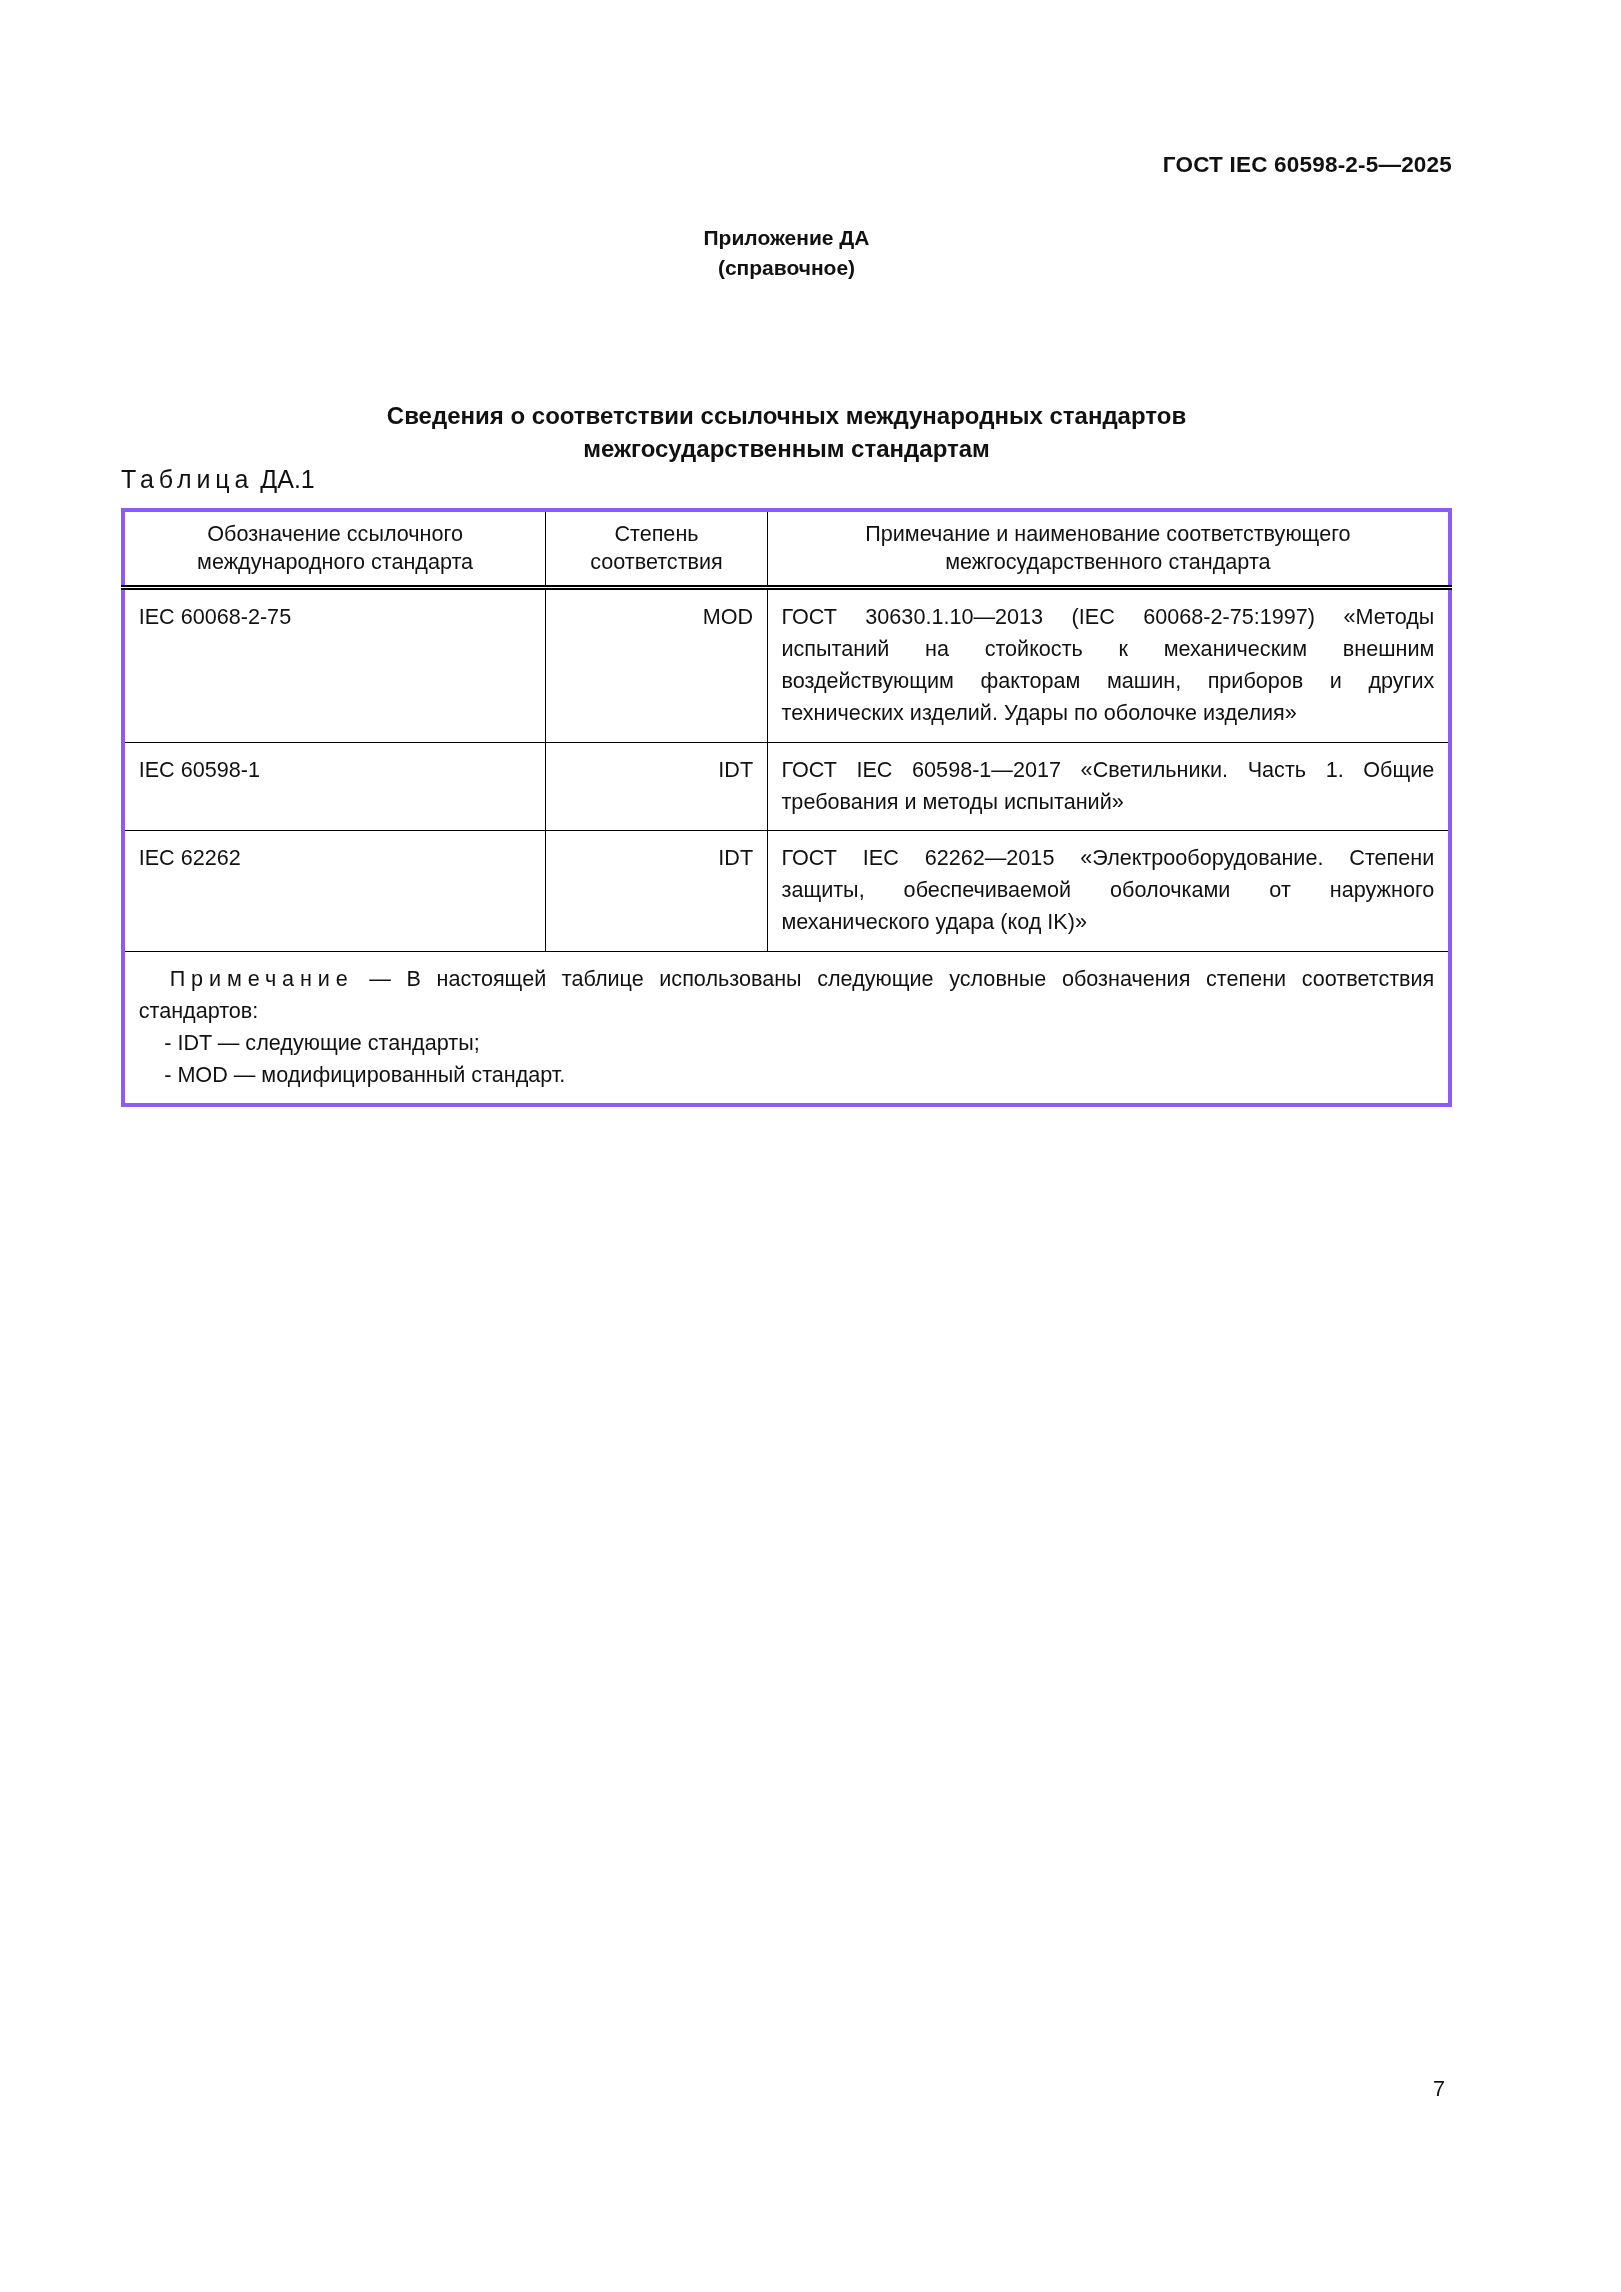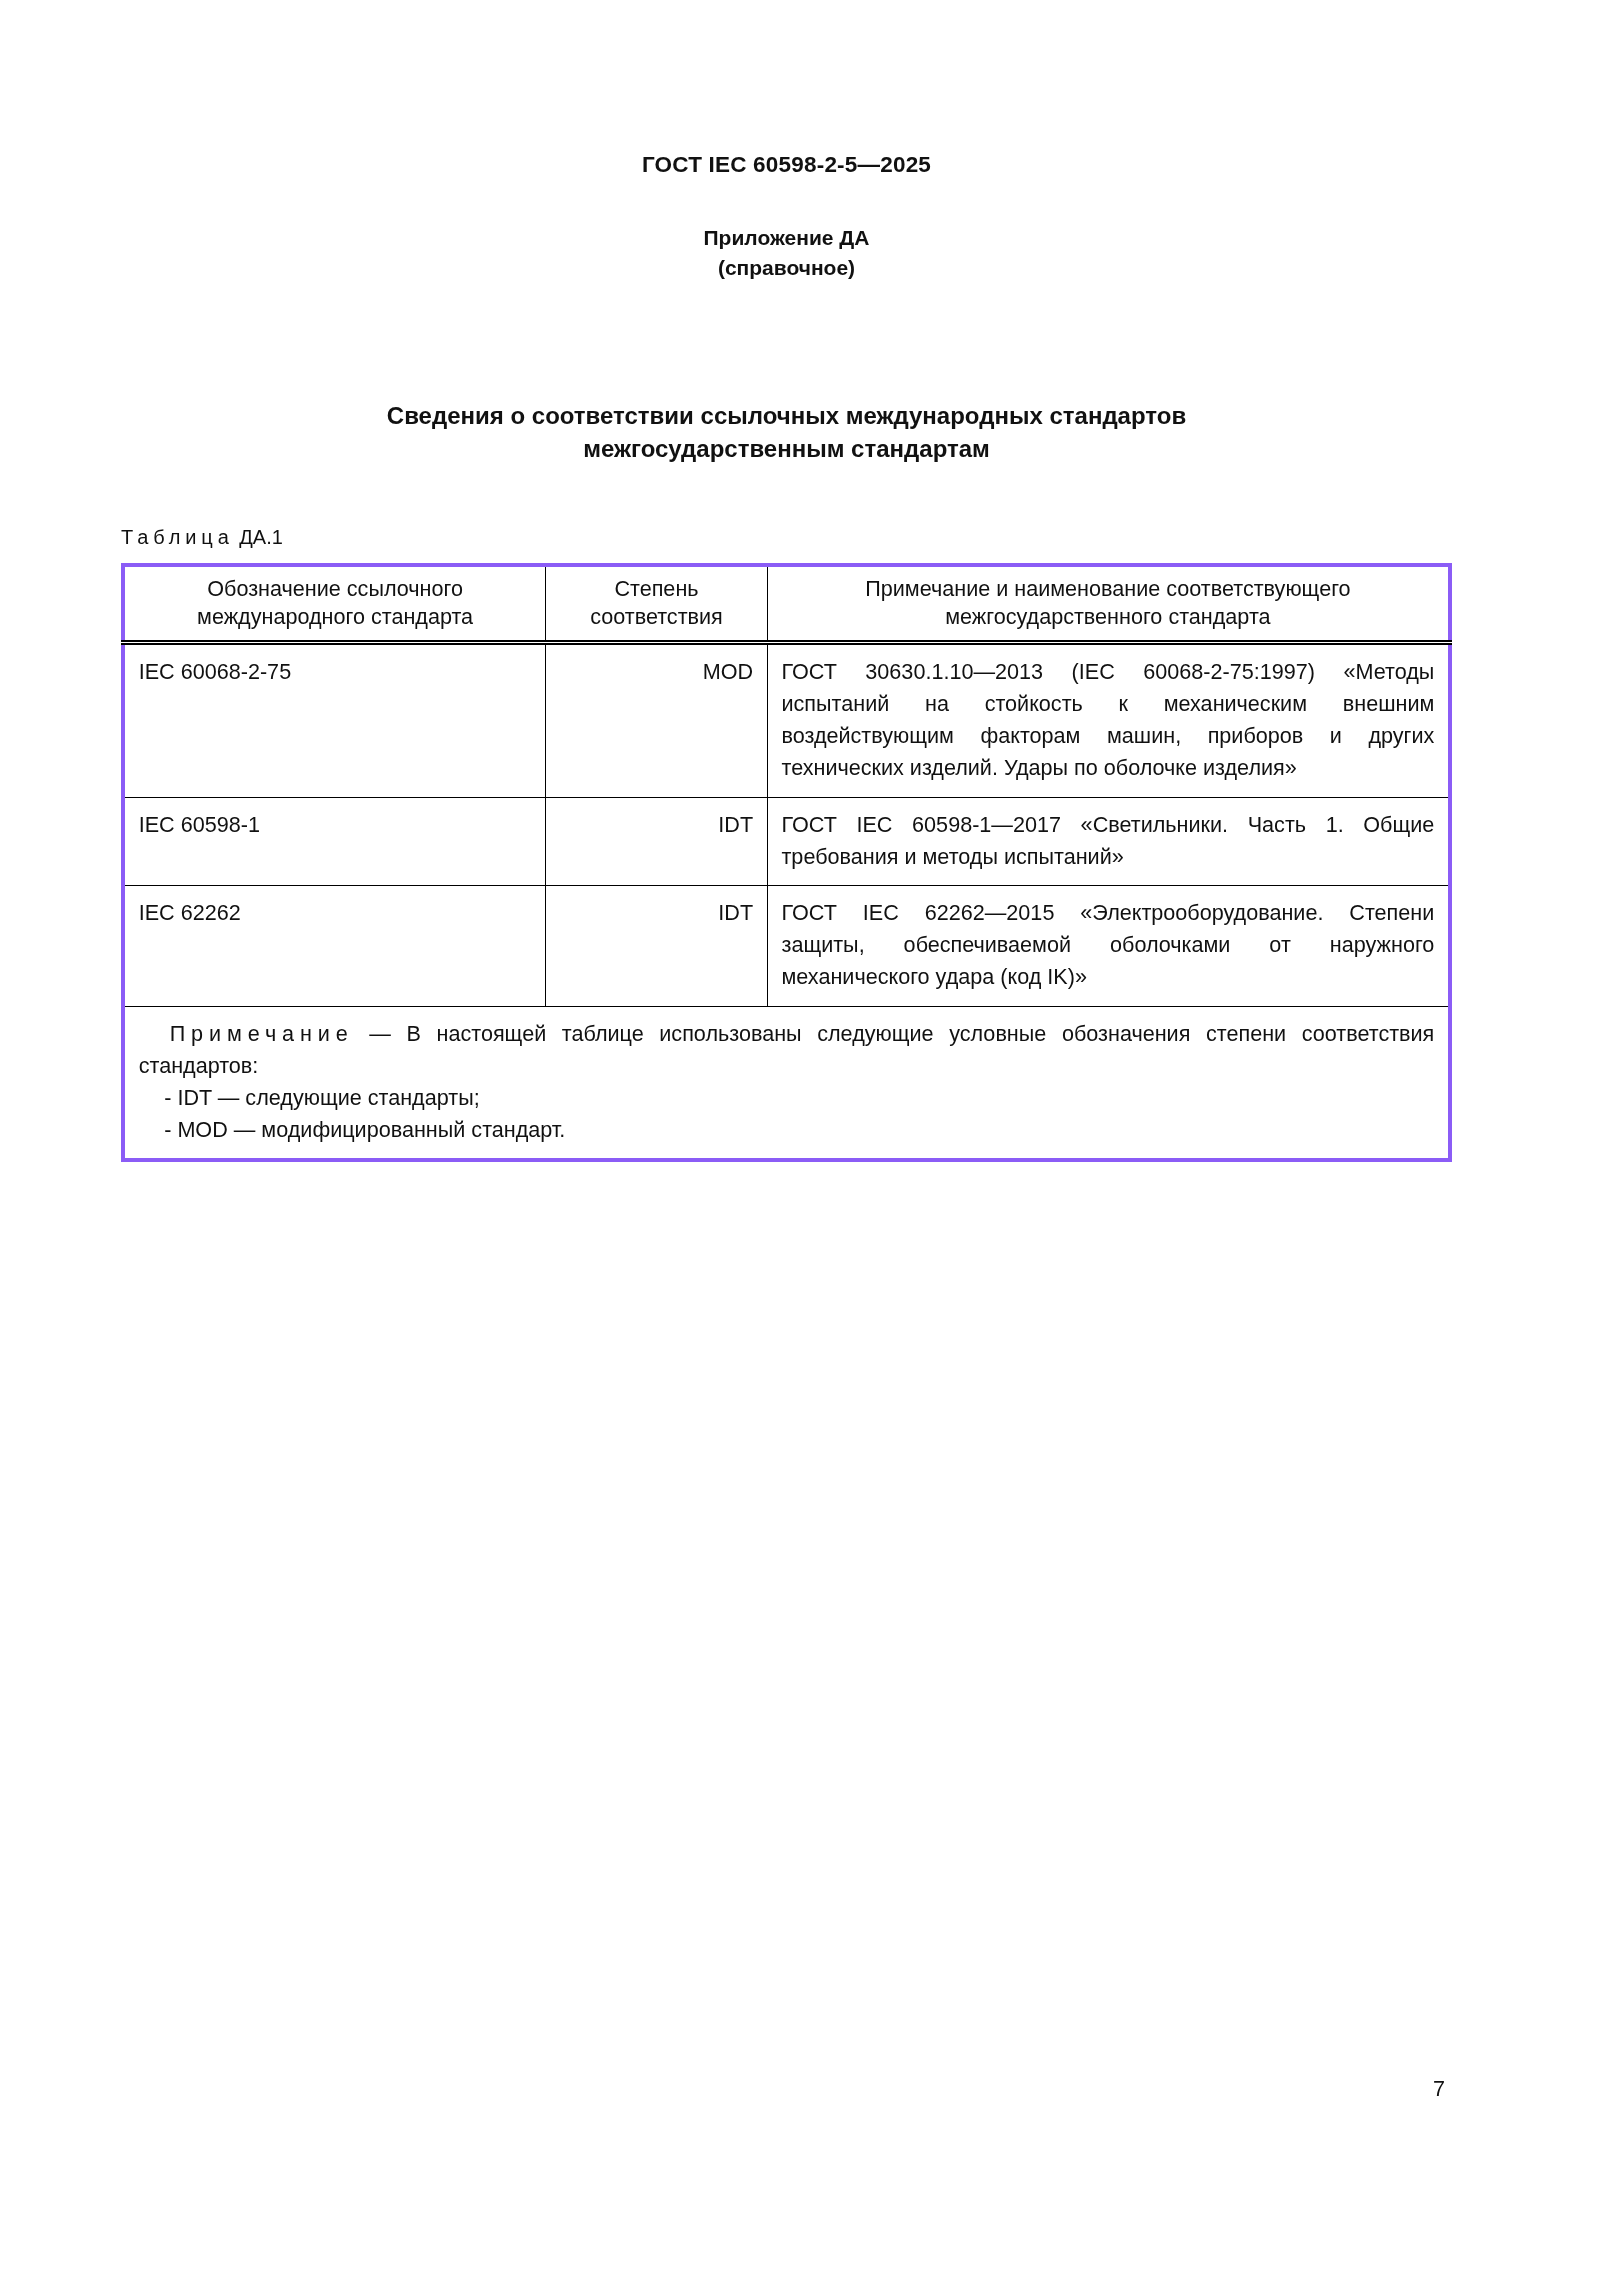--- a/index.html
+++ b/index.html
@@ -13,42 +13,41 @@
     margin:0 auto;
     overflow:hidden;
   }
   .content {
     position:absolute;
     left:121px; top:0;
     width:1331px;
   }
   .doc-header {
     margin-top:152px;
-    text-align:center;
+    text-align:right;
     font-weight:bold;
     font-size:22.5px;
     letter-spacing:0.2px;
   }
   .appendix {
     margin-top:45px;
     text-align:center;
     font-weight:bold;
     font-size:21px;
     line-height:30px;
   }
   .main-title {
     margin-top:116px;
     text-align:center;
     font-weight:bold;
     font-size:24px;
     line-height:33px;
   }
   .table-caption {
-    margin-top:61px;
-    font-size:20px;
+    font-size:25px;
   }
   .table-caption .spaced { letter-spacing:4.9px; }
   table.std {
     margin-top:13.7px;
     width:100%;
     border-collapse:collapse;
     border:4px solid #8b5cf6;
     font-size:21.6px;
   }
   table.std th, table.std td {

